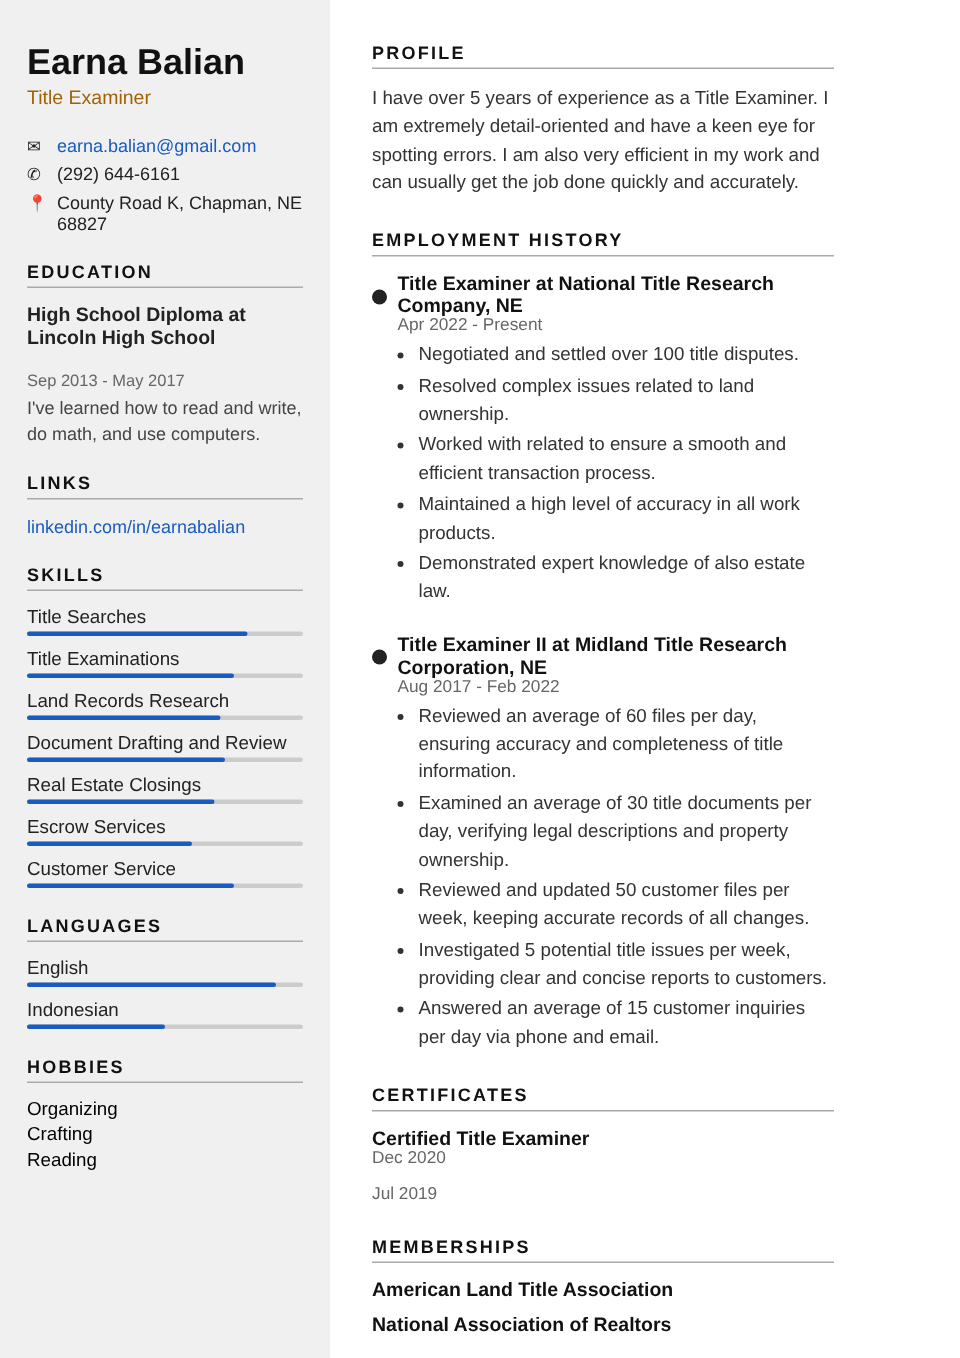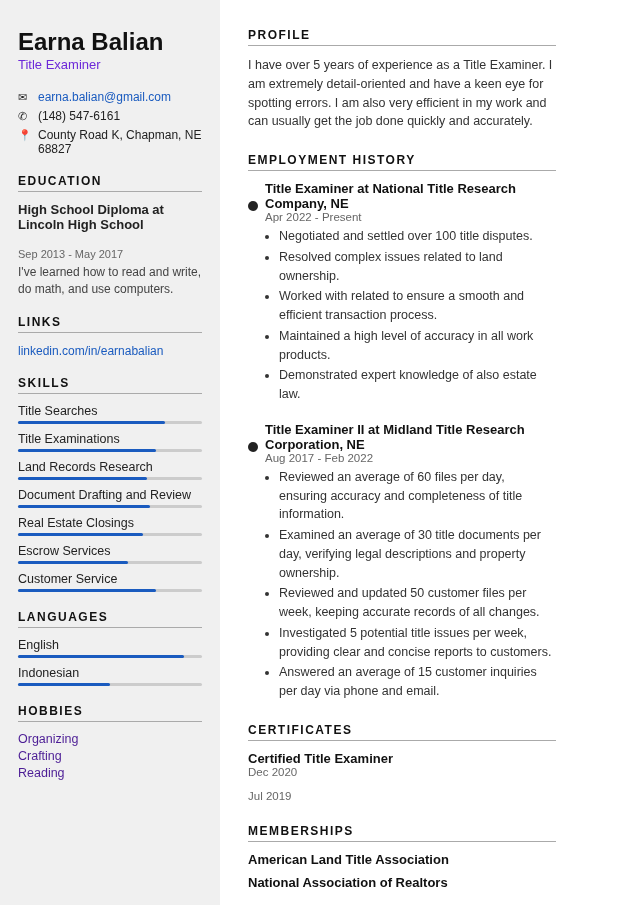--- a/index.html
+++ b/index.html
@@ -24,21 +24,21 @@
       padding: 28px 18px 24px 18px;
     }
     .sidebar-name {
       font-size: 24px;
       font-weight: 700;
       color: #111;
       line-height: 1.2;
     }
     .sidebar-title {
       font-size: 13px;
-      color: #6d28d9;
+      color: #a16207;
       margin-bottom: 18px;
     }
     .sidebar-contact {
       margin-bottom: 18px;
     }
     .contact-item {
       display: flex;
       align-items: flex-start;
       gap: 7px;
       margin-bottom: 5px;
@@ -122,21 +122,21 @@
       border-radius: 2px;
       width: 100%;
     }
     .lang-bar-fill {
       height: 3px;
       background: #1a5bbf;
       border-radius: 2px;
     }
     .hobby-item {
       font-size: 12.5px;
-      color: #4c1d95;
+      color: #000000;
       margin-bottom: 3px;
     }
 
     
     .main {
       flex: 1;
       padding: 28px 28px 24px 28px;
     }
     .main-section-header {
       font-size: 12px;
@@ -155,21 +155,21 @@
     .profile-text {
       font-size: 12.5px;
       color: #333;
       line-height: 1.5;
     }
     .job-entry {
       margin-bottom: 18px;
     }
     .job-title-line {
       display: flex;
-      align-items: flex-end;
+      align-items: center;
       gap: 7px;
     }
     .job-dot {
       width: 10px;
       height: 10px;
       background: #222;
       border-radius: 50%;
       margin-top: 3px;
       min-width: 10px;
     }
@@ -222,21 +222,21 @@
     <div class="sidebar-name">Earna Balian</div>
     <div class="sidebar-title">Title Examiner</div>
 
     <div class="sidebar-contact">
       <div class="contact-item">
         <span class="contact-icon">✉</span>
         <a href="#">earna.balian@gmail.com</a>
       </div>
       <div class="contact-item">
         <span class="contact-icon">✆</span>
-        <span>(148) 547-6161</span>
+        <span>(292) 644-6161</span>
       </div>
       <div class="contact-item">
         <span class="contact-icon">📍</span>
         <span>County Road K, Chapman, NE 68827</span>
       </div>
     </div>
 
     <div class="section-header">EDUCATION</div>
     <div class="edu-school">High School Diploma at Lincoln High School</div>
     <div class="edu-dates">Sep 2013 - May 2017</div>

